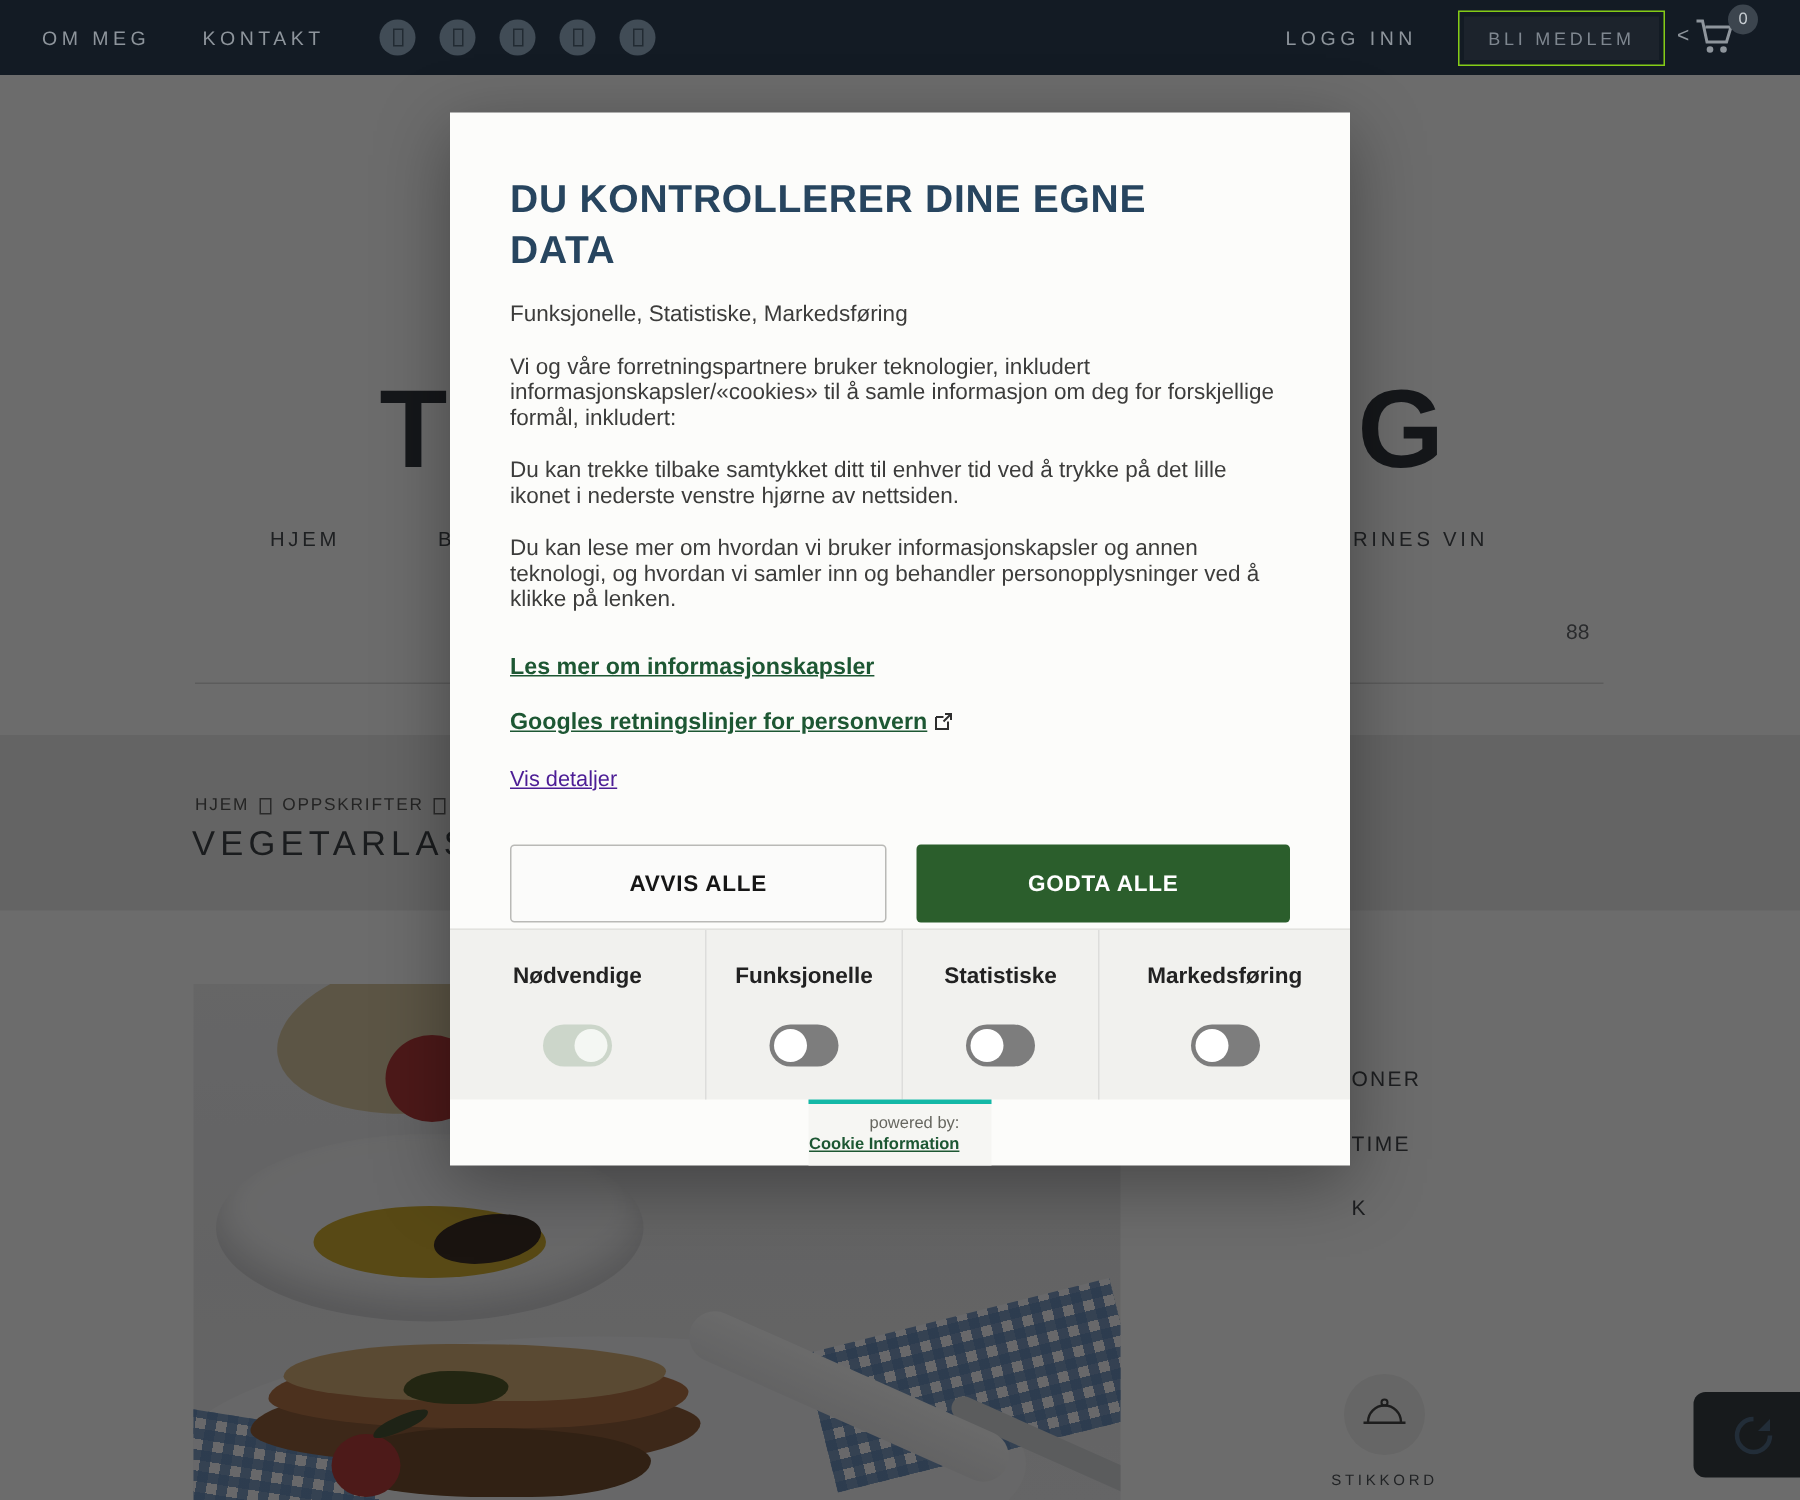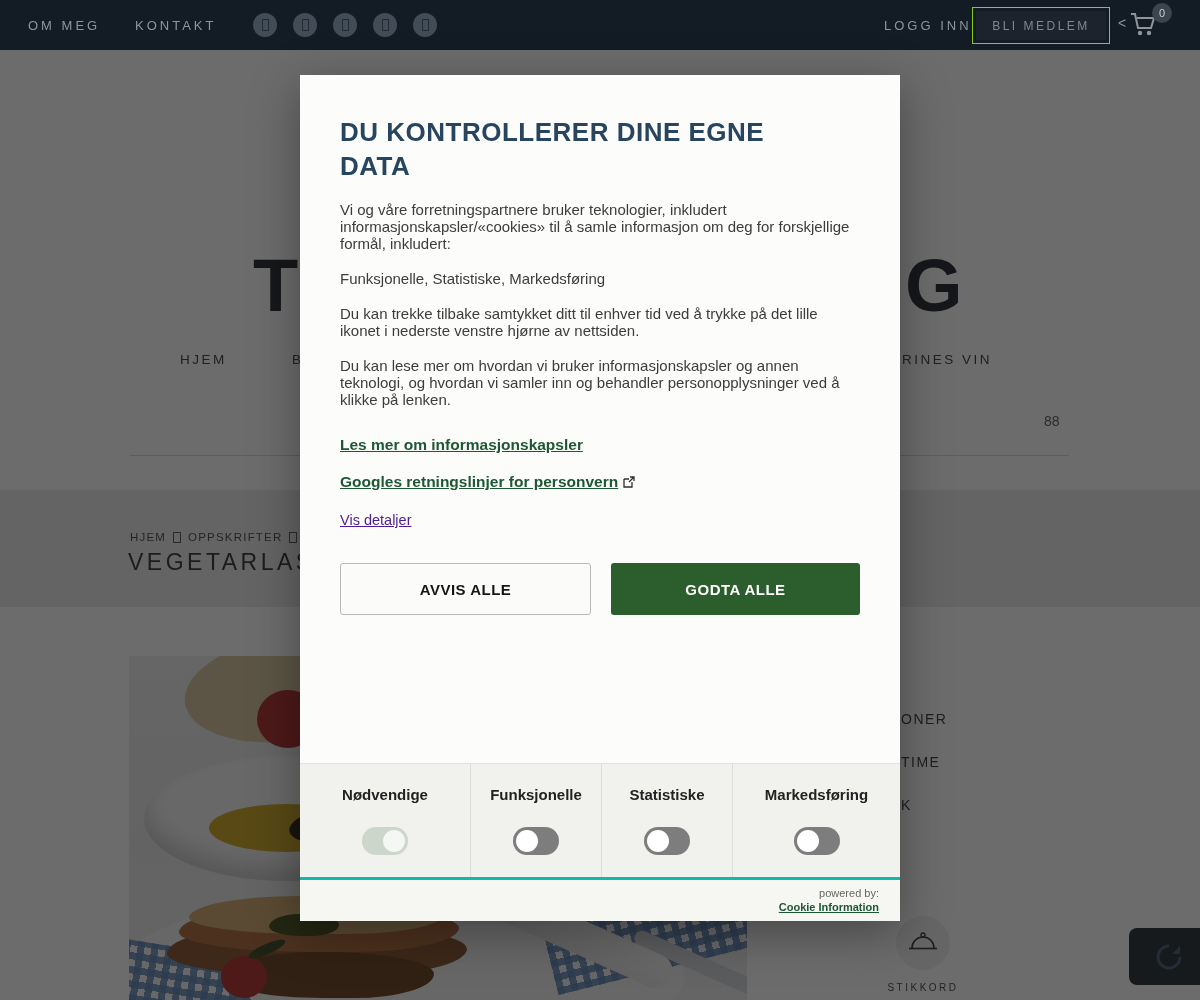--- a/index.html
+++ b/index.html
@@ -63,23 +63,23 @@
   .stikkord { position:absolute; left:872px; top:982px; width:102px; text-align:center;
     font-size:10px; letter-spacing:2.5px; color:#45494e; }
   .recaptcha { position:absolute; left:1129px; top:928px; width:80px; height:57px;
     background:#2b3238; border-radius:8px 0 0 8px; display:flex; align-items:center;
     justify-content:center; cursor:pointer; }
 
   
   #overlay { position:absolute; inset:0; background:rgba(10,10,10,0.60); z-index:10; }
 
   
-  #dialog { position:absolute; left:300px; top:75px; width:600px; height:846px;
+  #dialog { position:absolute; left:300px; top:75px; width:600px; height:702px;
     background:#fcfcfa; z-index:40; display:flex; flex-direction:column;
-    box-shadow:0 12px 45px rgba(0,0,0,.35); }
+    box-shadow:0 12px 45px rgba(0,0,0,.35);align-items:center; }
   .dcontent { flex:1; padding:40px 40px 0 40px; overflow:hidden; }
   .dtitle { max-width:490px; font-size:26px; line-height:34px; font-weight:600;
     letter-spacing:.5px; color:#27455f; margin-bottom:18px; }
   .dpara { font-size:15px; line-height:17px; color:#3c3c3b; margin-bottom:18px; max-width:524px; }
   .dlink { display:inline-block; font-size:15.5px; font-weight:700; color:#1d5733;
     text-decoration:underline; cursor:pointer; }
   .dlink-row { margin-bottom:19px; }
   .ext-ico { display:inline-block; margin-left:5px; vertical-align:-1px; }
   .dlink-small { font-size:14.5px; font-weight:400; color:#4c1d95;
     text-decoration:underline; cursor:pointer; }
@@ -195,40 +195,40 @@
         <i></i>
       </span>
     <span class="soc">
         <i></i>
       </span>
     <span class="soc">
         <i></i>
       </span>
   </div>
 
-  <span class="hnav" style="left:884px">LOGG INN</span>
+  <span class="hnav" style="left:857px">LOGG INN</span>
   <div class="signup">BLI MEDLEM</div>
 
   <div class="cartwrap">
     <span class="cart-lt">&lt;</span>
     <svg width="30" height="30" viewBox="0 0 30 30">
       <path d="M3 6 h4 l3 14 h13 l3 -10 h-17" fill="none" stroke="#8e959c" stroke-width="2"></path>
       <circle cx="12" cy="25" r="2.2" fill="#8e959c"></circle>
       <circle cx="21" cy="25" r="2.2" fill="#8e959c"></circle>
     </svg>
     <span class="badge">0</span>
   </div>
 </div>
 
 <div id="dialog">
   <div class="dcontent">
     <div class="dtitle">DU KONTROLLERER DINE EGNE DATA</div>
 
+    <p class="dpara">Funksjonelle, Statistiske, Markedsføring</p>
     <p class="dpara">Vi og våre forretningspartnere bruker teknologier, inkludert informasjonskapsler/«cookies» til å samle informasjon om deg for forskjellige formål, inkludert:</p>
-    <p class="dpara">Funksjonelle, Statistiske, Markedsføring</p>
     <p class="dpara">Du kan trekke tilbake samtykket ditt til enhver tid ved å trykke på det lille ikonet i nederste venstre hjørne av nettsiden.</p>
     <p class="dpara" style="margin-bottom:28px">Du kan lese mer om hvordan vi bruker informasjonskapsler og annen teknologi, og hvordan vi samler inn og behandler personopplysninger ved å klikke på lenken.</p>
 
     <div class="dlink-row">
       <span class="dlink">Les mer om informasjonskapsler</span>
     </div>
     <div class="dlink-row">
       <span class="dlink">Googles retningslinjer for personvern</span><span class="ext-ico"><svg width="12" height="12" viewBox="0 0 12 12">
           <path d="M1 3 h5 M1 3 v8 h8 v-5" fill="none" stroke="#2e2e2e" stroke-width="1.3"></path>
           <path d="M7 1 h4 v4 M11 1 L6 6" fill="none" stroke="#2e2e2e" stroke-width="1.3"></path>

